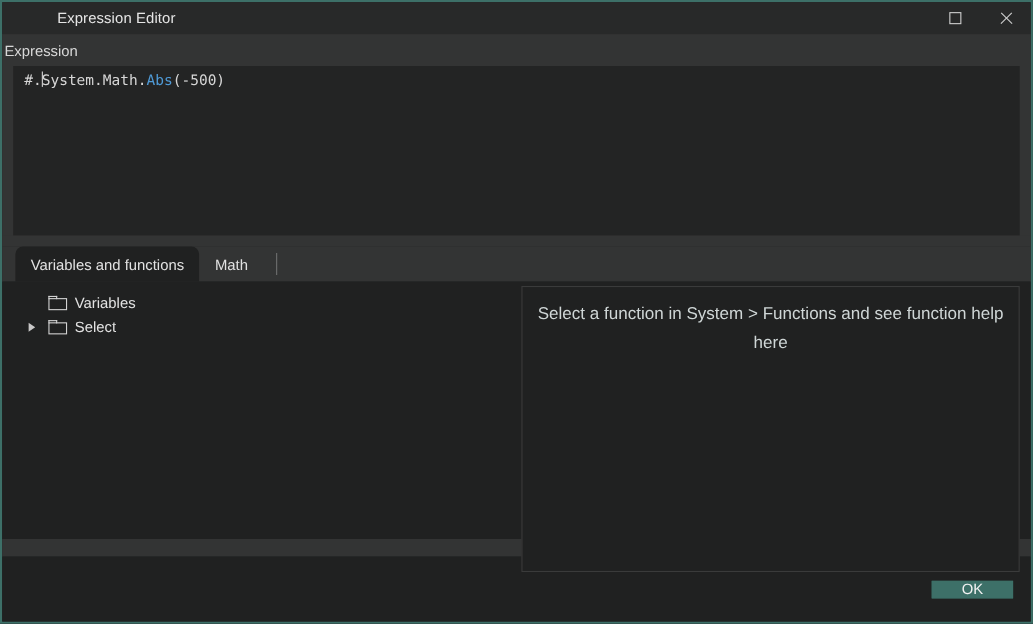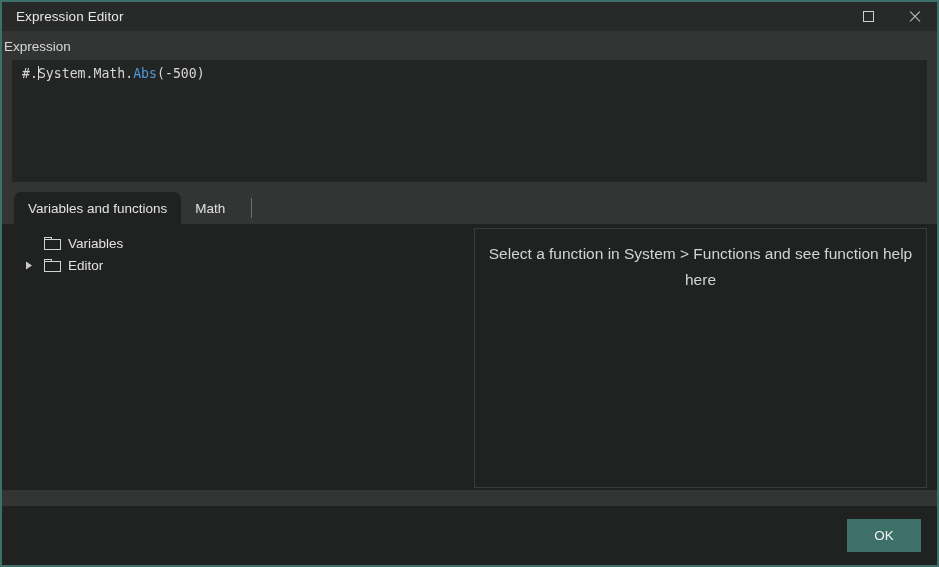--- a/index.html
+++ b/index.html
@@ -35,20 +35,21 @@
     background: #282929;
     display: flex;
     align-items: center;
     justify-content: space-between;
     padding-left: 14px;
   }
   .title-text {
     color: #e6e6e6;
     font-size: 13.5px;
     letter-spacing: 0.1px;
+    margin-left: 36px;
   }
   .win-controls {
     display: flex;
     align-items: center;
     height: 29px;
   }
   .win-btn {
     width: 46px;
     height: 29px;
     display: flex;
@@ -80,21 +81,21 @@
     background: #333434;
     padding: 0;
   }
   .expr-label {
     color: #d8d8d8;
     font-size: 13.5px;
     padding: 8px 0 6px 2px;
   }
   .code-area {
     margin: 0 10px 0 10px;
-    height: 122px;
+    height: 154px;
     background: #232424;
     overflow: hidden;
     position: relative;
   }
   .code-line {
     font-family: "DejaVu Sans Mono", "Liberation Mono", monospace;
     font-size: 13.2px;
     line-height: 18px;
     padding: 5px 0 0 10px;
     white-space: pre;
@@ -229,21 +230,21 @@
     height: 59px;
     min-height: 59px;
     background: #202121;
     display: flex;
     align-items: center;
     justify-content: flex-end;
     padding-right: 16px;
     gap: 12px;
   }
   .btn {
-    height: 33px;
+    height: 16px;
     min-width: 74px;
     display: flex;
     align-items: center;
     justify-content: center;
     font-size: 13.5px;
     box-sizing: border-box;
     cursor: default;
     padding: 0 14px;
   }
   .btn-primary {
@@ -308,21 +309,21 @@
       <div class="tree-row">
         <span class="twisty">
           <svg width="8" height="9" viewBox="0 0 8 9">
               <polygon points="1,0.5 7,4.5 1,8.5" fill="#c8c8c8"></polygon>
             </svg>
         </span>
         <span class="folder">
           <span class="ftab"></span>
             <span class="fbody"></span>
         </span>
-        <span>Editor</span>
+        <span>Select</span>
       </div>
 
     </div>
 
     <div class="help-pane">
       <div class="help-text">Select a function in System &gt; Functions and see function help here</div>
     </div>
 
   </div>
 

